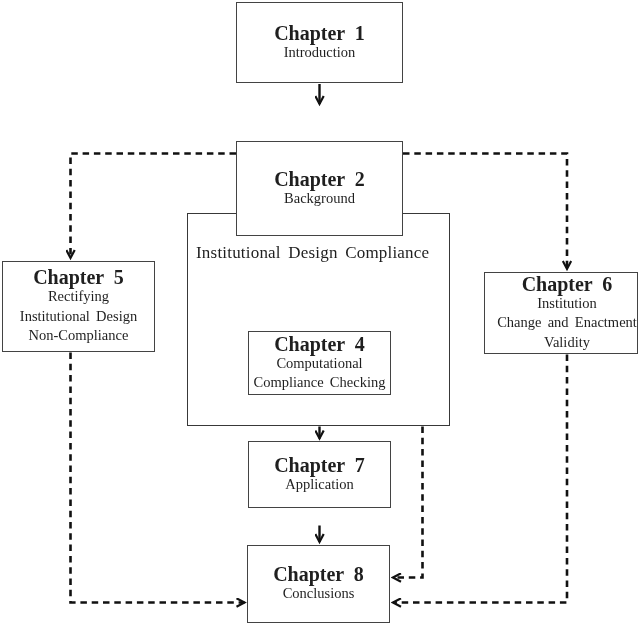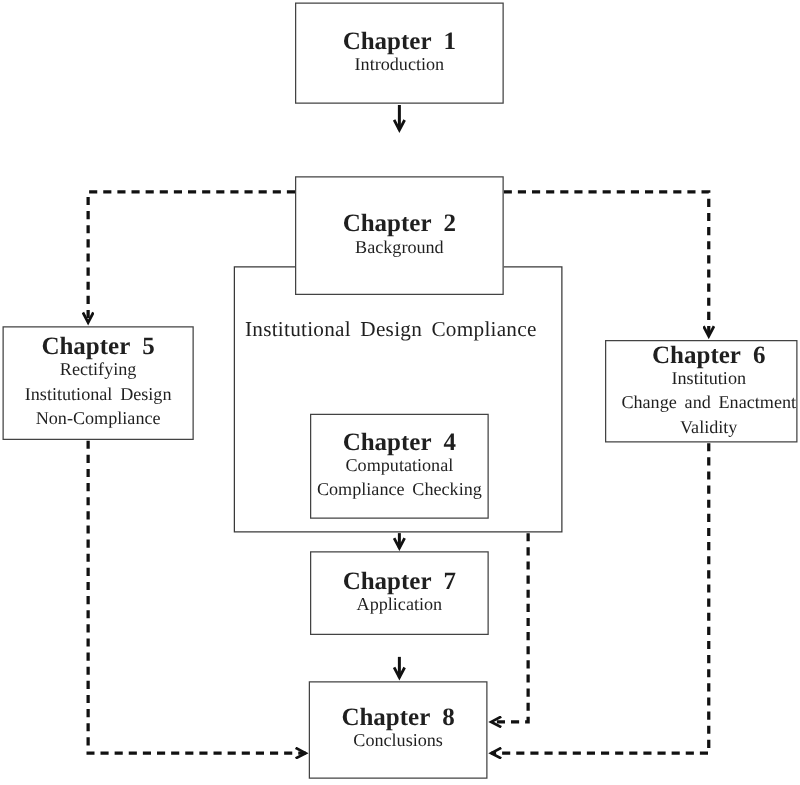--- a/index.html
+++ b/index.html
@@ -39,21 +39,21 @@
     top: 213px;
     width: 263px;
     height: 213px;
     border: 1.6px solid #383838;
     background: #ffffff;
     box-sizing: border-box;
   }
   .group-title {
     position: absolute;
     left: 8px;
-    top: 12px;
+    top: 1px;
     font-size: 17px;
     letter-spacing: 0.2px;
     word-spacing: 0.18em;
     white-space: nowrap;
     color: #1f1f1f;
     margin-top: 28px;
   }
   .box {
     position: absolute;
     background: #ffffff;
@@ -75,21 +75,21 @@
   .subline {
     font-size: 14.5px;
     line-height: 19.5px;
     word-spacing: 0.18em;
     white-space: nowrap;
   }
   
   #box-ch1 { left: 236px; top: 2px;   width: 167px; height: 81px; }
   #box-ch2 { left: 236px; top: 107px; width: 167px; height: 95px; margin-top: 34px; }
   #box-ch3 { left: 248px; top: 237px; width: 143px; height: 82px; }
-  #box-ch4 { left: 248px; top: 331px; width: 143px; height: 84px; }
+  #box-ch4 { left: 248px; top: 331px; width: 143px; height: 64px; }
   #box-ch5 { left: 2px;   top: 261px; width: 153px; height: 91px; }
   #box-ch6 { left: 484px; top: 272px; width: 154px; height: 82px; padding-left: 12px; }
   #box-ch7 { left: 248px; top: 441px; width: 143px; height: 67px; }
   #box-ch8 { left: 247px; top: 545px; width: 143px; height: 78px; }
 </style>
 </head>
 <body>
 
 <div class="stage">
 

